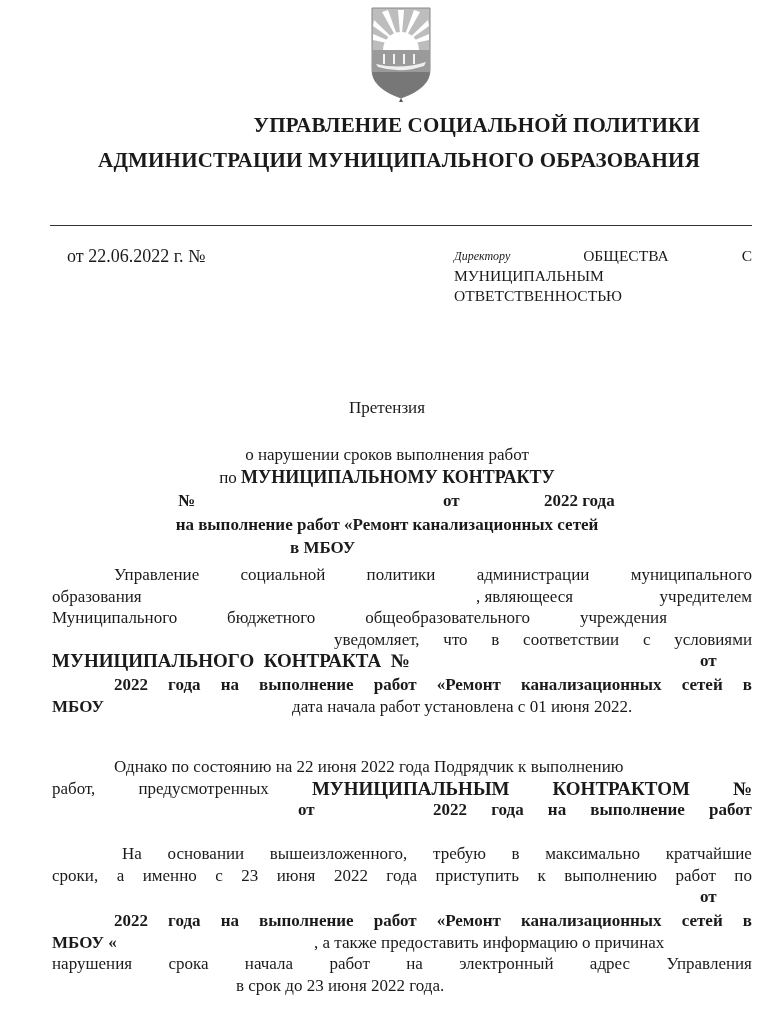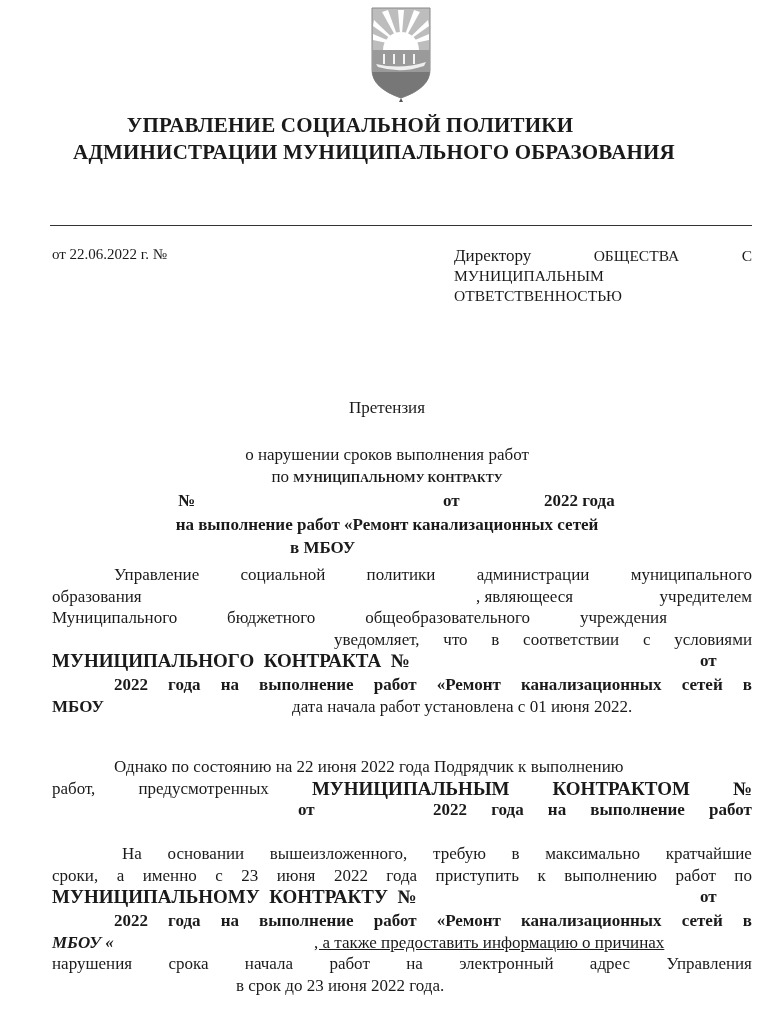--- a/index.html
+++ b/index.html
@@ -1,28 +1,28 @@
 <!DOCTYPE html>
 <html><head>
 <meta charset="utf-8">
 <style>
   html, body { margin: 0; padding: 0; background: #ffffff; }
   body { width: 774px; height: 1024px; position: relative; overflow: hidden;
          font-family: "Liberation Serif", serif; color: #1a1a1a; }
   .abs { position: absolute; }
   .emblem { left: 368px; top: 4px; width: 66px; height: 98px; }
-  .org-title { left: 0; width: 700px; text-align: center; font-weight: bold; font-size: 21px; letter-spacing: 0.2px; }
+  .org-title { left: 0; width: 700px; text-align: right; font-weight: bold; font-size: 21px; letter-spacing: 0.2px; }
   .rule { left: 50px; top: 225px; width: 702px; height: 0; border-top: 1.5px solid #333; }
-  .date-line { left: 52px; top: 246px; font-size: 15px; }
+  .date-line { left: 67px; top: 246px; font-size: 18px; }
   .addressee { left: 454px; top: 246px; width: 298px; font-size: 15.5px; line-height: 20px; }
   .addressee .row1 { display: flex; justify-content: space-between; font-size: 15.5px; }
-  .addressee .row1 .first { font-size: 17px; }
+  .addressee .row1 .first { font-size: 12px; font-style: italic; }
   .heading { left: 0; width: 774px; text-align: center; font-size: 17px; }
   .subj { left: 0; width: 774px; text-align: center; font-size: 17px; line-height: 22px; }
-  .subj b { font-size: 12px; }
+  .subj b { font-size: 18px; }
   .body { left: 52px; width: 700px; font-size: 17px; line-height: 21.5px; text-align: justify; }
   .line { display: flex; justify-content: space-between; white-space: nowrap; height: 21.5px; }
   .bold { font-weight: bold; }
   .big { font-size: 19px; font-weight: bold; }
   .redline { padding-left: 62px; }
 </style>
 </head>
 <body>
 
 <div class="abs emblem">
@@ -45,21 +45,21 @@
         <line x1="26" y1="50" x2="26" y2="60"></line>
       <line x1="36" y1="50" x2="36" y2="60"></line>
         <line x1="46" y1="50" x2="46" y2="60"></line>
     </g>
     <path d="M4 68 V66 Q4 84 33 94 Q62 84 62 66 V68 Z" fill="#777"></path>
     <polygon points="33,94 31,98 35,98" fill="#555"></polygon>
   </svg>
 </div>
 
 <div class="abs org-title" style="top:113px;">УПРАВЛЕНИЕ СОЦИАЛЬНОЙ ПОЛИТИКИ</div>
-<div class="abs org-title" style="top:140px;padding-left:24px;">АДМИНИСТРАЦИИ МУНИЦИПАЛЬНОГО ОБРАЗОВАНИЯ</div>
+<div class="abs org-title" style="top:148px;">АДМИНИСТРАЦИИ МУНИЦИПАЛЬНОГО ОБРАЗОВАНИЯ</div>
 
 <div class="abs rule"></div>
 
 <div class="abs date-line">от 22.06.2022 г. №</div>
 <div class="abs addressee">
   <div class="row1">
     <span class="first">Директору</span>
     <span>ОБЩЕСТВА</span>
     <span>С</span>
   </div>
@@ -167,37 +167,36 @@
     <span>июня</span>
     <span>2022</span>
     <span>года</span>
     <span>приступить</span>
     <span>к</span>
     <span>выполнению</span>
     <span>работ</span>
     <span>по</span>
   </div>
   <div class="line big" style="position:relative; height:24px;">
-    <span style="white-space:pre;">МУНИЦИПАЛЬНОМУ  КОНТРАКТУ  №</span>
     <span style="position:absolute; left:648px; font-size:17px;">от</span>
   </div>
   <div class="line bold" style="padding-left:62px;">
     <span>2022</span>
     <span>года</span>
     <span>на</span>
     <span>выполнение</span>
     <span>работ</span>
     <span>«Ремонт</span>
     <span>канализационных</span>
     <span>сетей</span>
     <span>в</span>
   </div>
   <div class="line" style="position:relative;">
-    <span class="bold" style="white-space:pre;font-style:italic;">МБОУ «</span>
-    <span style="position:absolute; left:262px;text-decoration:underline;">, а также предоставить информацию о причинах</span>
+    <span class="bold" style="white-space:pre;">МБОУ «</span>
+    <span style="position:absolute; left:262px;">, а также предоставить информацию о причинах</span>
   </div>
   <div class="line">
     <span>нарушения</span>
     <span>срока</span>
     <span>начала</span>
     <span>работ</span>
     <span>на</span>
     <span>электронный</span>
     <span>адрес</span>
     <span>Управления</span>

